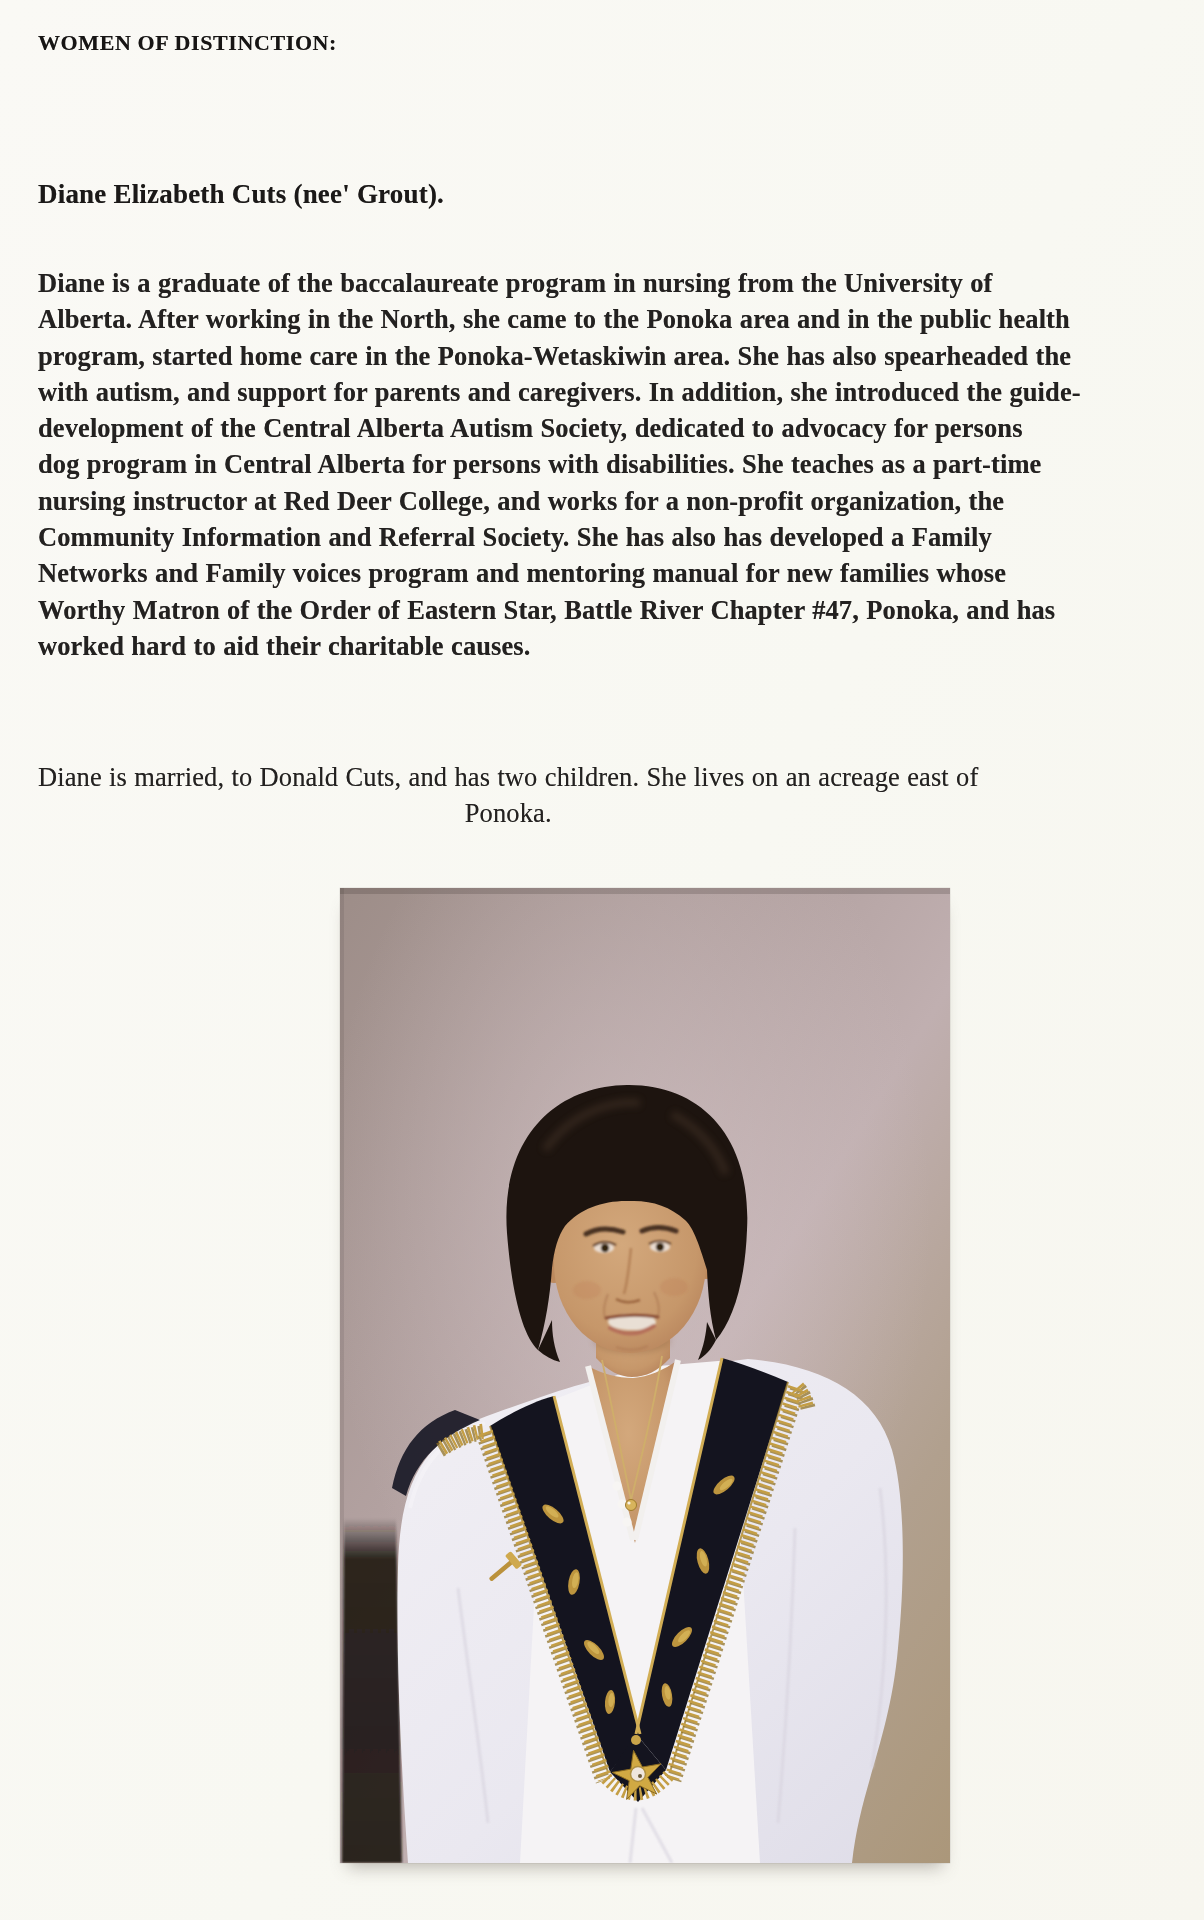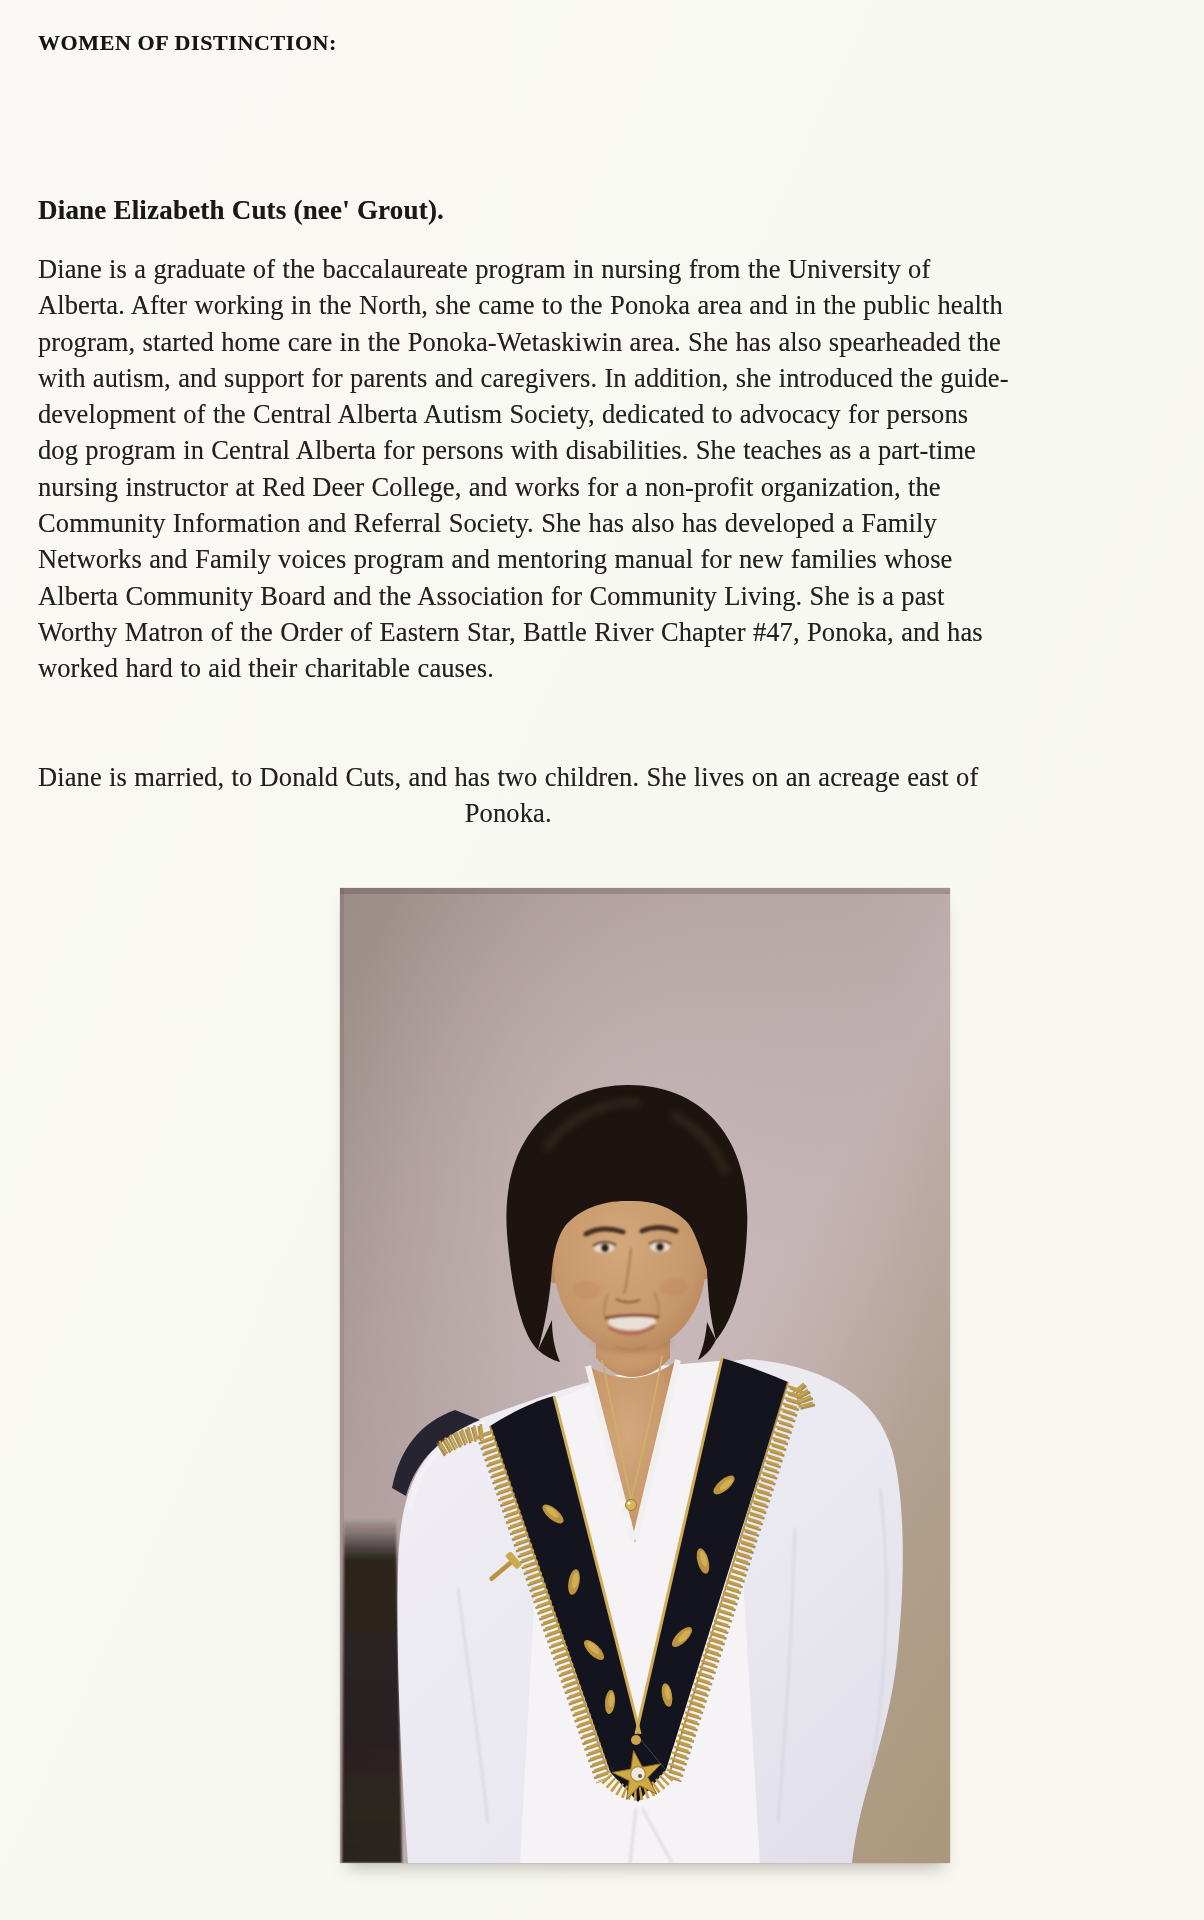--- a/index.html
+++ b/index.html
@@ -13,27 +13,27 @@
   }
   .page{position:absolute;inset:0;
     background:linear-gradient(115deg,#faf9f5 0%,#f8f8f2 55%,#f7f6ef 100%);}
   .page-title{
     position:absolute;left:38px;top:32px;margin:0;
     font-size:22px;font-weight:bold;letter-spacing:0.6px;
     line-height:1;color:#171514;
     text-shadow:0 0 0.5px rgba(25,25,25,.55);
   }
   .subject-heading{
-    position:absolute;left:38px;top:197px;margin:0;
+    position:absolute;left:38px;top:181px;margin:0;
     font-size:27px;font-weight:bold;letter-spacing:0.2px;
     line-height:1;color:#1b1918;
     text-shadow:0 0 0.5px rgba(25,25,25,.5);
   }
   .para{position:absolute;left:38px;margin:0;}
-  .para-1{top:251px;}
+  .para-1{top:265px;font-weight:bold;}
   .para-2{top:759px;text-align:center;}
   .line{
     font-size:26.5px;line-height:36.3px;white-space:pre;
     letter-spacing:0.1px;word-spacing:0.6px;
     color:#232120;text-shadow:0 0 0.6px rgba(35,33,32,.45);
   }
   .photo{
     position:absolute;left:340px;top:888px;width:610px;height:975px;margin:0;
     box-shadow:0 12px 16px -8px rgba(110,104,95,.45), 0 0 1px rgba(60,55,50,.4);
     background:#b3a2a2;
@@ -52,21 +52,20 @@
   <div class="para para-1">
     <div class="line">Diane is a graduate of the baccalaureate program in nursing from the University of</div>
     <div class="line">Alberta. After working in the North, she came to the Ponoka area and in the public health</div>
     <div class="line">program, started home care in the Ponoka-Wetaskiwin area. She has also spearheaded the</div>
     <div class="line">with autism, and support for parents and caregivers. In addition, she introduced the guide-</div>
     <div class="line">development of the Central Alberta Autism Society, dedicated to advocacy for persons</div>
     <div class="line">dog program in Central Alberta for persons with disabilities. She teaches as a part-time</div>
     <div class="line">nursing instructor at Red Deer College, and works for a non-profit organization, the</div>
     <div class="line">Community Information and Referral Society. She has also has developed a Family</div>
     <div class="line">Networks and Family voices program and mentoring manual for new families whose</div>
-    <div class="line">Alberta Community Board and the Association for Community Living. She is a past</div>
     <div class="line">Worthy Matron of the Order of Eastern Star, Battle River Chapter #47, Ponoka, and has</div>
     <div class="line">worked hard to aid their charitable causes.</div>
   </div>
 
   <div class="para para-2">
     <div class="line">Diane is married, to Donald Cuts, and has two children. She lives on an acreage east of</div>
     <div class="line">Ponoka.</div>
   </div>
 
   <figure class="photo" role="img" aria-label="Studio portrait of a smiling woman with short dark curly hair, wearing a white jacket and blouse, a thin gold necklace, and a dark Order of the Eastern Star ceremonial V-collar with gold fringe, gold leaf embroidery and a gold star jewel at its point">

